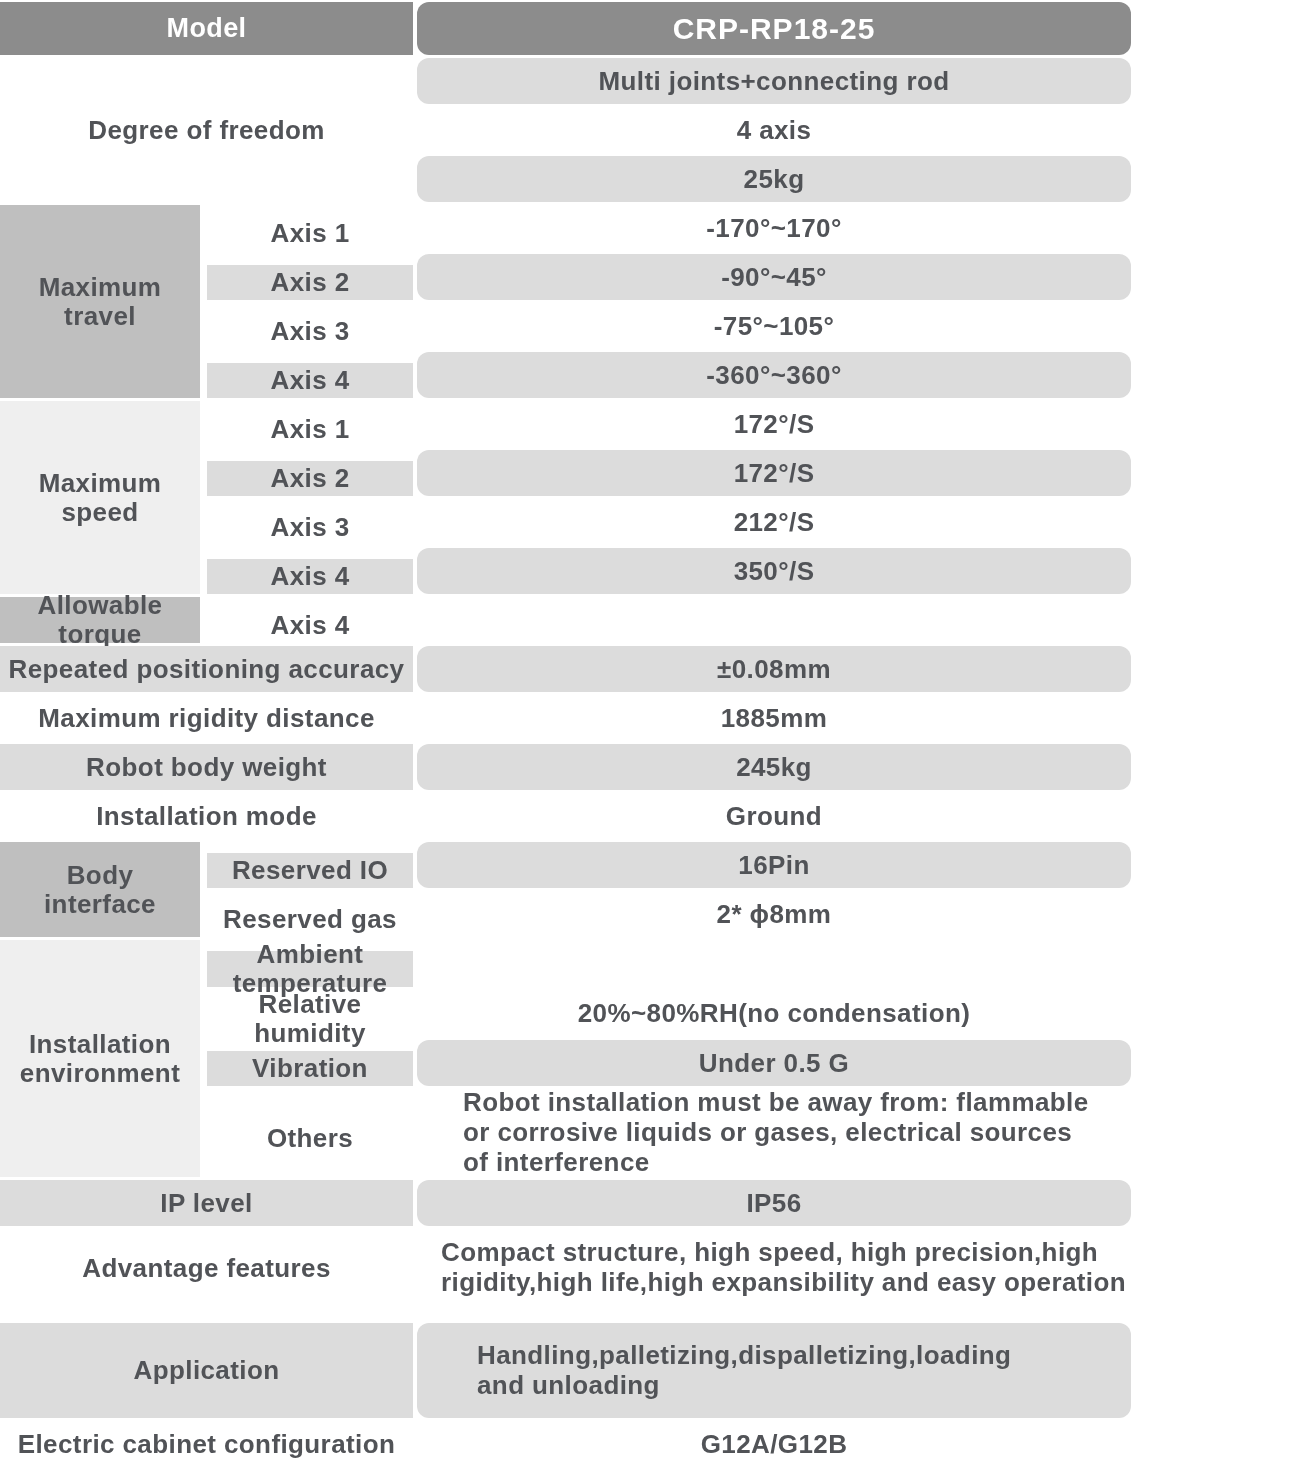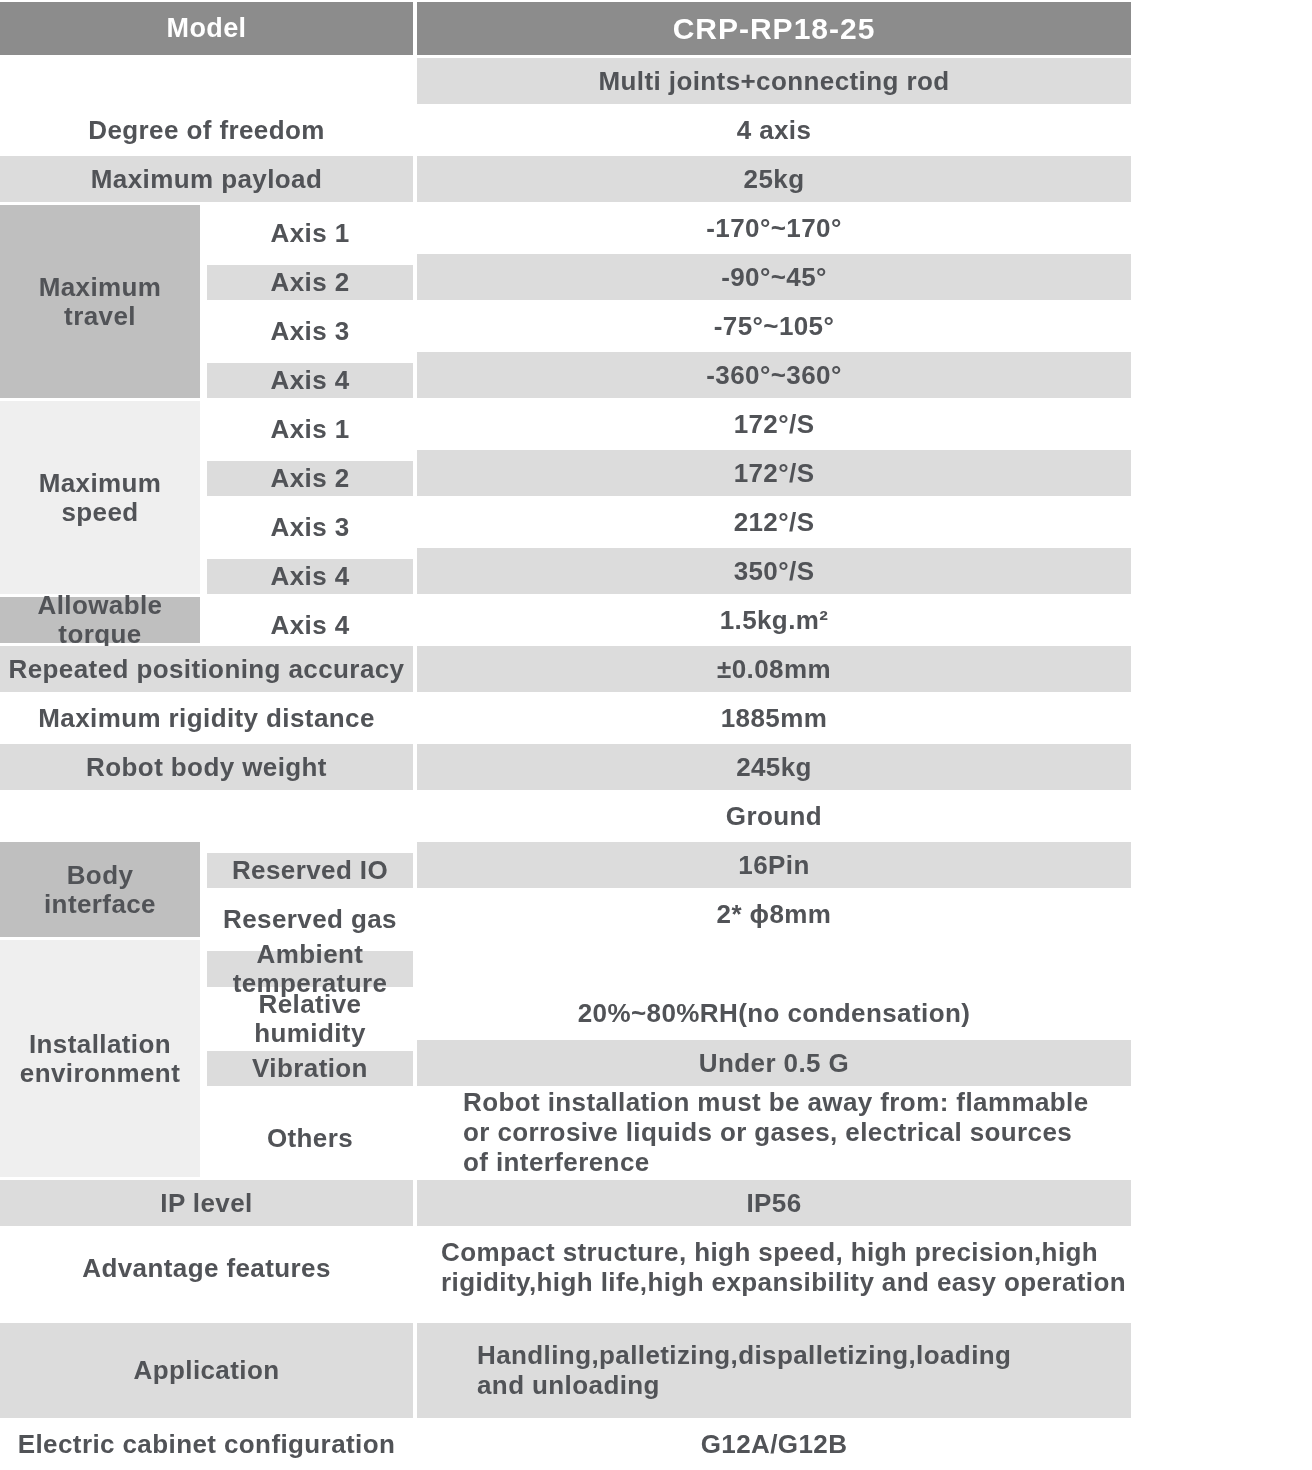--- a/index.html
+++ b/index.html
@@ -25,21 +25,21 @@
   }
   .cell{
     display:flex;align-items:center;justify-content:center;
     text-align:center;
     font-size:26px;font-weight:bold;
     line-height:1.1;letter-spacing:0.4px;
   }
   .c-lab{grid-column:1/4;white-space:nowrap;}
   .c-grp{grid-column:1;}
   .c-sub{grid-column:3;margin-top:11px;}
-  .c-val{grid-column:5;}
+  .c-val{grid-column:5;border-radius:12px;}
   .bg{background:var(--rowgray);}
   .gm{background:var(--gmed);}
   .gl{background:var(--glight);}
   .hd{background:var(--hdr);color:#ffffff;}
   .hd-label{font-size:27px;font-weight:bold;}
   .hd-value{font-size:30px;font-weight:bold;letter-spacing:1px;}
   .pre{white-space:pre-line;}
   .tl{justify-content:flex-start;text-align:left;line-height:1.15;}
   .pad-oth{padding-left:46px;padding-right:30px;}
   .pad-adv{padding-left:24px;padding-right:2px;}
@@ -51,21 +51,20 @@
 <div class="spec-table">
 
   <div class="cell c-lab hd hd-label" style="grid-row:1">Model</div>
   <div class="cell c-val hd hd-value" style="grid-row:1">CRP-RP18-25</div>
 
   <div class="cell c-val bg" style="grid-row:2">Multi joints+connecting rod</div>
 
   <div class="cell c-lab" style="grid-row:3">Degree of freedom</div>
   <div class="cell c-val" style="grid-row:3">4 axis</div>
 
-  <div class="cell c-lab bg" style="grid-row:4">Maximum payload</div>
   <div class="cell c-val bg" style="grid-row:4">25kg</div>
 
   <div class="cell c-grp gm pre" style="grid-row:5/9">Maximum
 travel</div>
   <div class="cell c-sub" style="grid-row:5">Axis 1</div>
   <div class="cell c-val" style="grid-row:5">-170°~170°</div>
   <div class="cell c-sub bg" style="grid-row:6">Axis 2</div>
   <div class="cell c-val bg" style="grid-row:6">-90°~45°</div>
   <div class="cell c-sub" style="grid-row:7">Axis 3</div>
   <div class="cell c-val" style="grid-row:7">-75°~105°</div>
@@ -79,31 +78,31 @@
   <div class="cell c-sub bg" style="grid-row:10">Axis 2</div>
   <div class="cell c-val bg" style="grid-row:10">172°/S</div>
   <div class="cell c-sub" style="grid-row:11">Axis 3</div>
   <div class="cell c-val" style="grid-row:11">212°/S</div>
   <div class="cell c-sub bg" style="grid-row:12">Axis 4</div>
   <div class="cell c-val bg" style="grid-row:12">350°/S</div>
 
   <div class="cell c-grp gm pre" style="grid-row:13">Allowable
 torque</div>
   <div class="cell c-sub" style="grid-row:13">Axis 4</div>
-  <div class="cell c-val" style="grid-row:13">1.5kg.m²</div>
 
   <div class="cell c-lab bg" style="grid-row:14">Repeated positioning accuracy</div>
   <div class="cell c-val bg" style="grid-row:14">±0.08mm</div>
 
   <div class="cell c-lab" style="grid-row:15">Maximum rigidity distance</div>
   <div class="cell c-val" style="grid-row:15">1885mm</div>
 
   <div class="cell c-lab bg" style="grid-row:16">Robot body weight</div>
   <div class="cell c-val bg" style="grid-row:16">245kg</div>
 
+  <div class="cell c-lab" style="grid-row:17">Installation mode</div>
   <div class="cell c-val" style="grid-row:17">Ground</div>
 
   <div class="cell c-grp gm pre" style="grid-row:18/20">Body
 interface</div>
   <div class="cell c-sub bg" style="grid-row:18">Reserved IO</div>
   <div class="cell c-val bg" style="grid-row:18">16Pin</div>
   <div class="cell c-sub" style="grid-row:19">Reserved gas</div>
   <div class="cell c-val" style="grid-row:19">2* ϕ8mm</div>
 
   <div class="cell c-grp gl pre" style="grid-row:20/24">Installation

